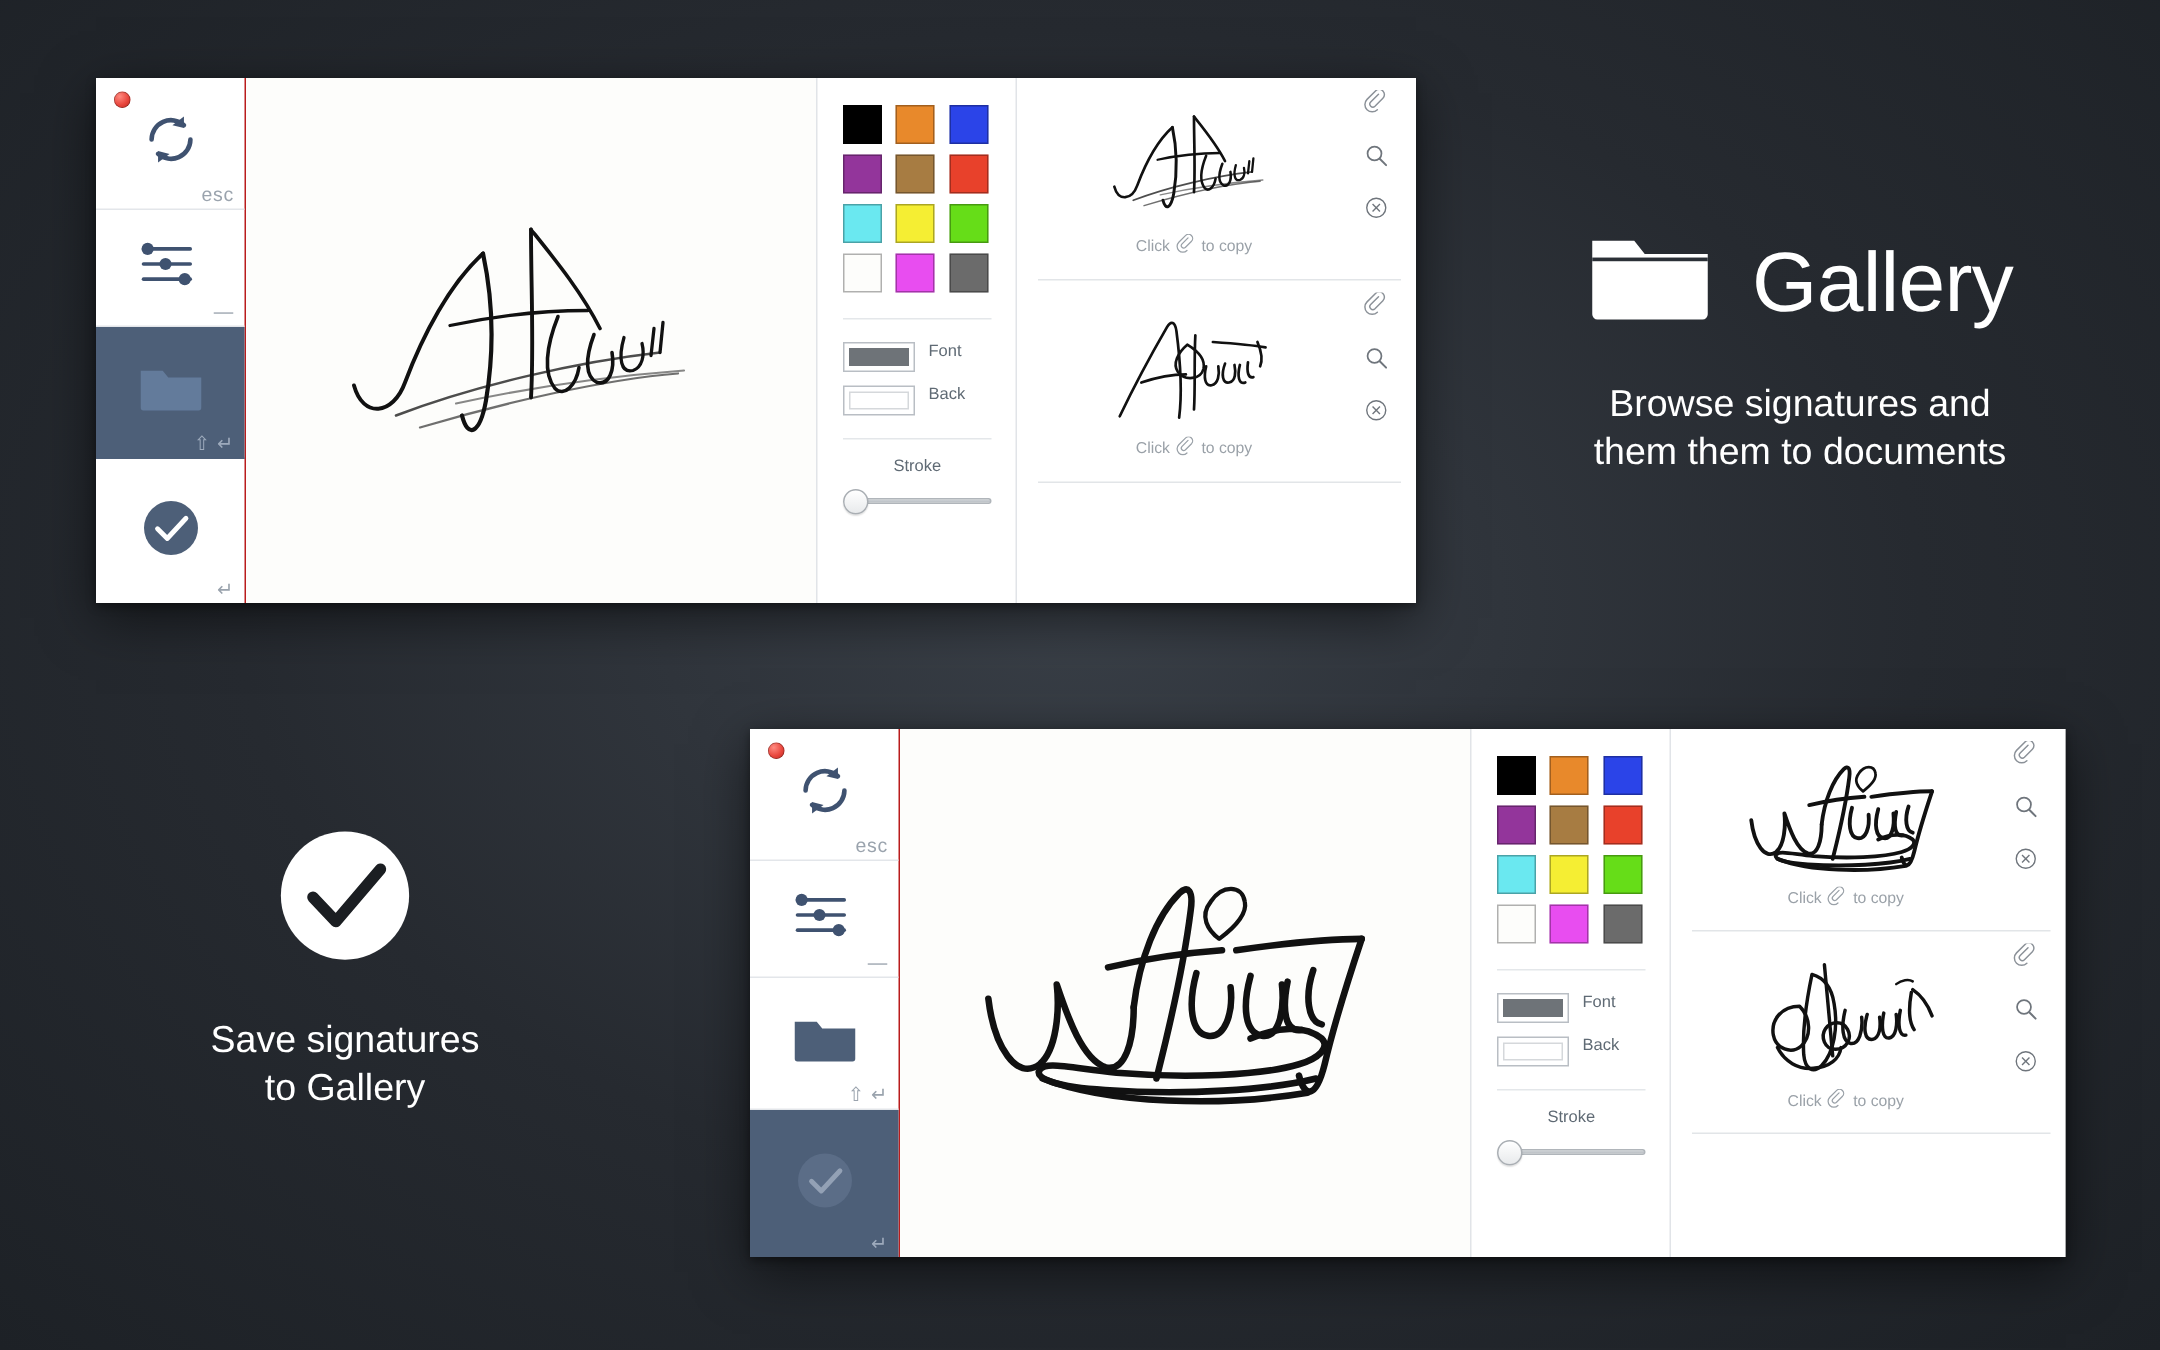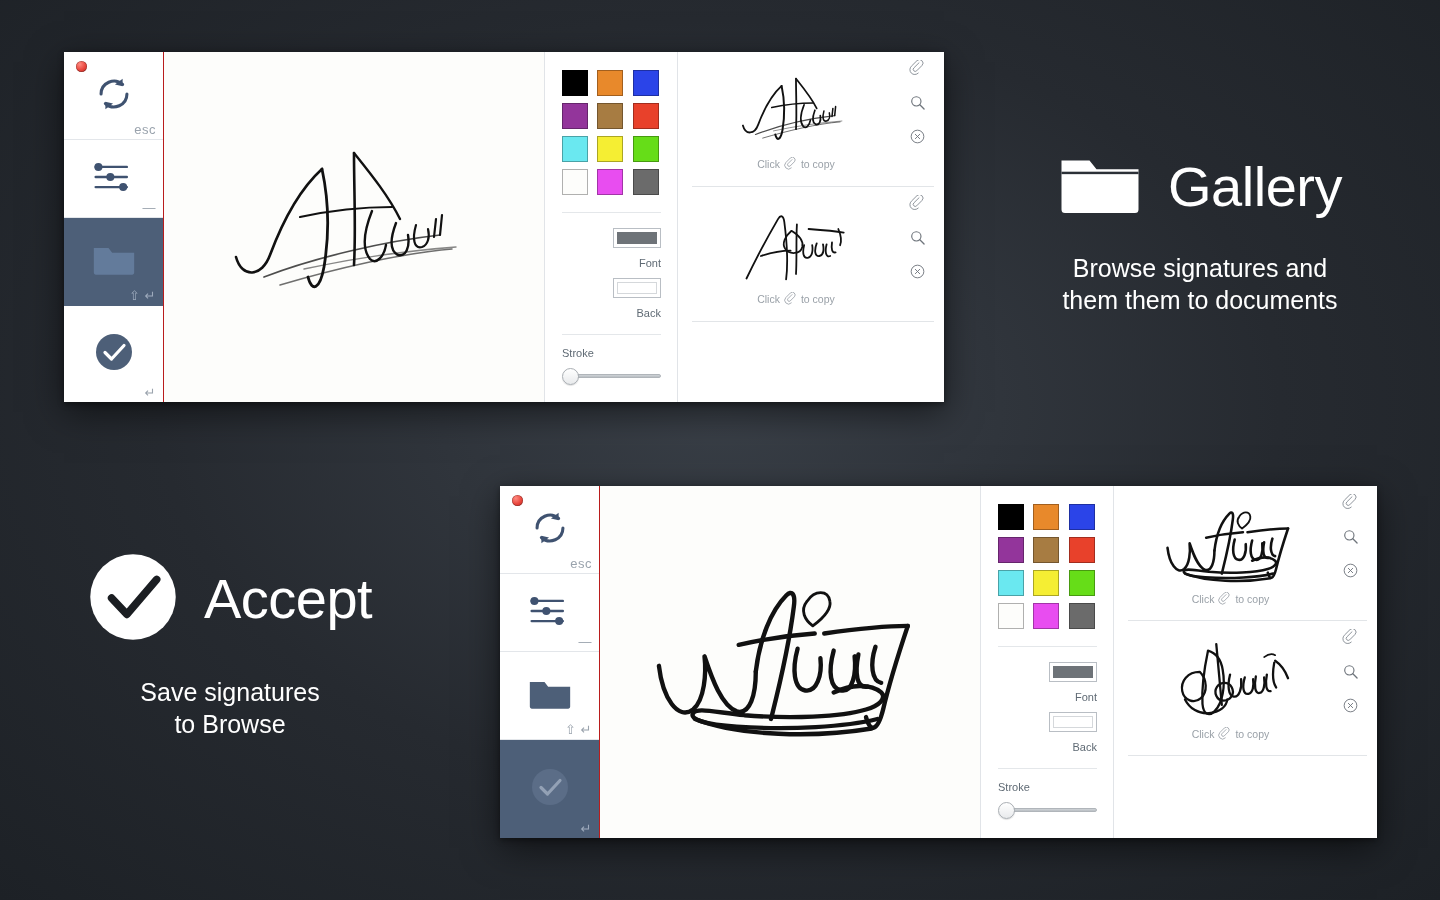--- a/index.html
+++ b/index.html
@@ -97,35 +97,34 @@
   }
   .swatch {
     width: 26px; height: 26px;
     box-sizing: border-box;
     border: 1px solid rgba(0,0,0,.30);
     cursor: pointer;
   }
   .tool-sep { height: 1px; background: #e4e7ea; }
   .fb-row {
     display: flex;
-    align-items: flex-end;
+    align-items: flex-start;
     gap: 9px;
-    flex-direction: column;
   }
   .fb-chip {
     width: 48px; height: 20px;
     box-sizing: border-box;
     border: 1px solid #b9bec4;
     background: #fff;
     padding: 3px;
     display: block;
   }
   .fb-chip i { display: block; width: 100%; height: 100%; }
   .fb-label { font-size: 11px; color: #5f6a74; }
-  .stroke-label { font-size: 11px; color: #5f6a74; }
+  .stroke-label { font-size: 11px; color: #5f6a74; text-align: center; }
   .slider {
     position: relative;
     height: 16px;
     display: flex;
     align-items: center;
   }
   .slider-track {
     position: absolute;
     left: 4px; right: 0;
     height: 4px;
@@ -673,17 +672,16 @@
 </div>
 
 <div class="promo" style="left:60px; top:552px; width:340px;">
   <div class="promo-head">
     <span>
       <svg width="90" height="90" viewBox="0 0 40 40">
         <circle cx="20" cy="20" r="19" fill="#ffffff"></circle>
         <path d="M10.5 20.5 l6.8 7.2 L30.5 12.2" fill="none" stroke="#1b1e22" stroke-width="3.4" stroke-linecap="round" stroke-linejoin="round"></path>
       </svg>
     </span>
-    <span class="promo-title">Accept</span>
   </div>
   <div class="promo-sub">Save signatures
-to Browse</div>
+to Gallery</div>
 </div>
 
 </body></html>

